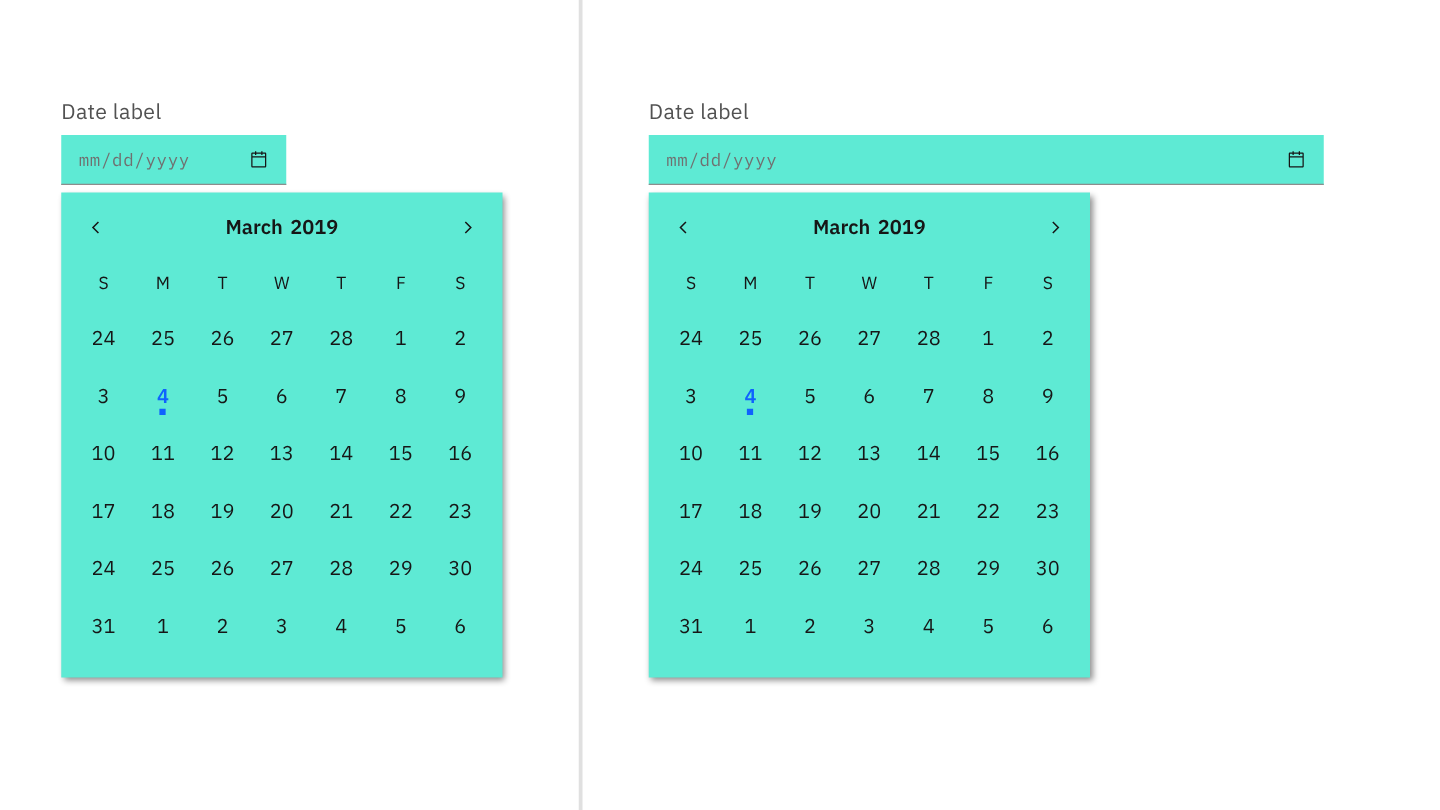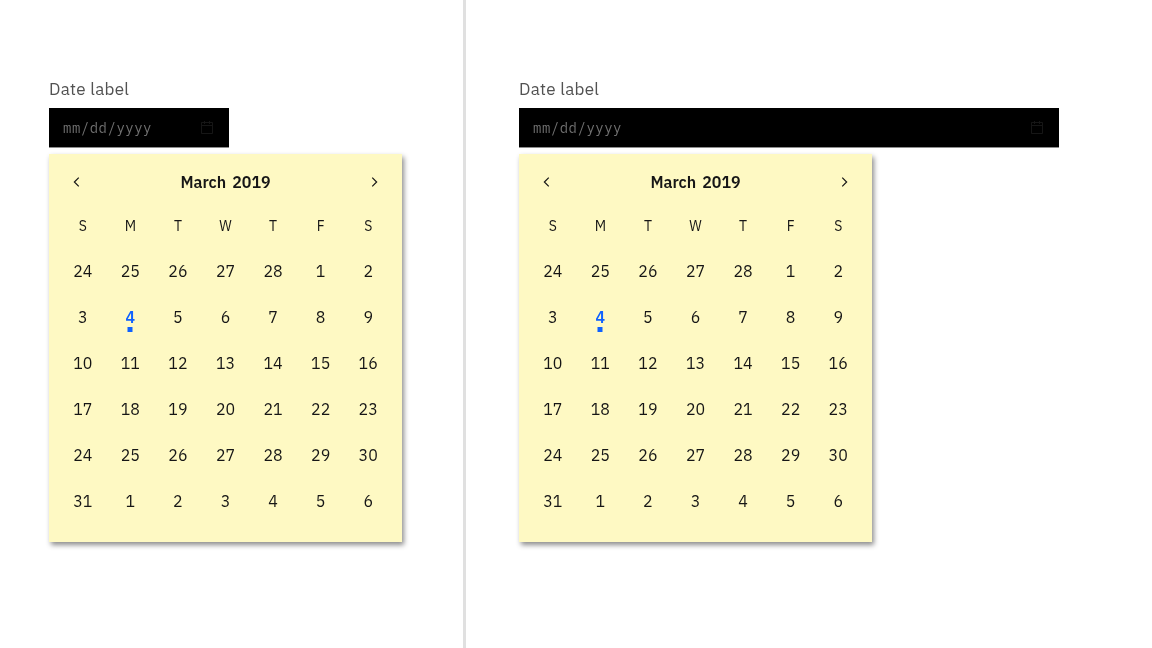--- a/index.html
+++ b/index.html
@@ -30,21 +30,21 @@
     color: #525252;
     letter-spacing: 0.3px;
     margin-bottom: 8px;
     display: block;
   }
 
   .date-input {
     display: flex;
     align-items: center;
     justify-content: space-between;
-    background: #000000;
+    background: #5eead4;
     border-bottom: 1px solid #8d8d8d;
     height: 40px;
     padding: 0 14px;
   }
   .date-input.narrow { width: 180px; }
   .date-input.wide { width: 540px; }
   .date-input .placeholder {
     font-family: "IBM Plex Mono", Menlo, Consolas, monospace;
     font-size: 14px;
     color: #707070;
@@ -52,21 +52,21 @@
   }
   .date-input .cal-icon {
     color: #161616;
     display: flex;
     align-items: center;
   }
 
   .calendar {
     margin-top: 6px;
     width: 353px;
-    background: #fef9c3;
+    background: #5eead4;
     box-shadow: 2px 3px 5px rgba(0,0,0,0.45);
     padding: 6px 10px 18px 10px;
   }
   .cal-header {
     display: flex;
     align-items: center;
     justify-content: space-between;
     height: 44px;
   }
   .nav-btn {

